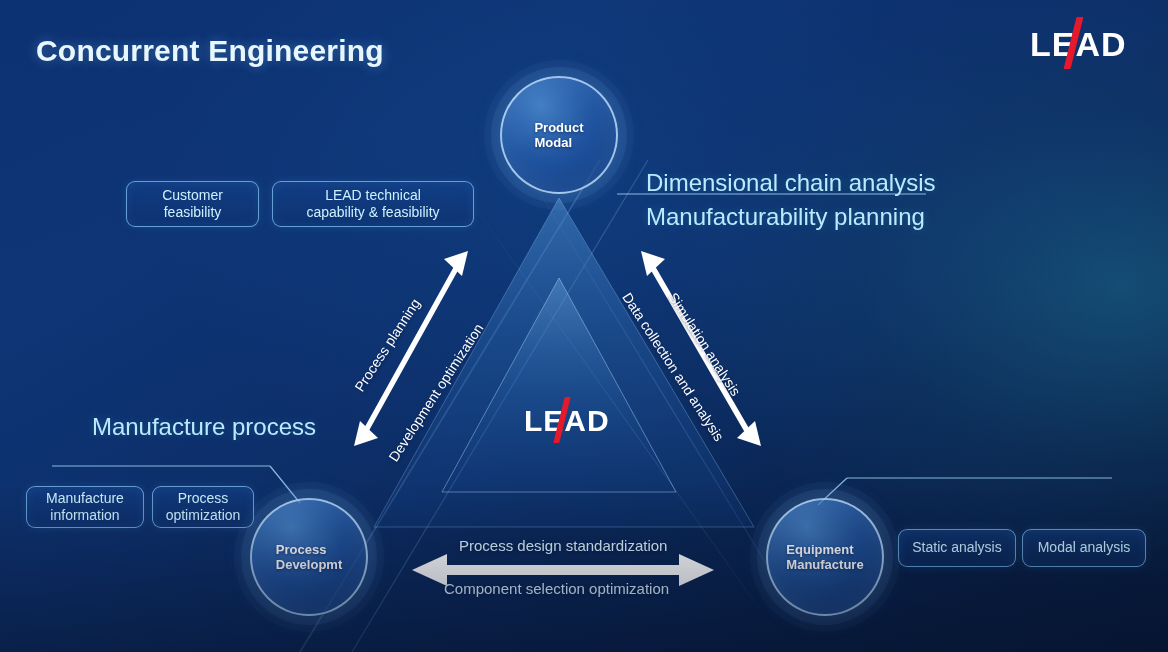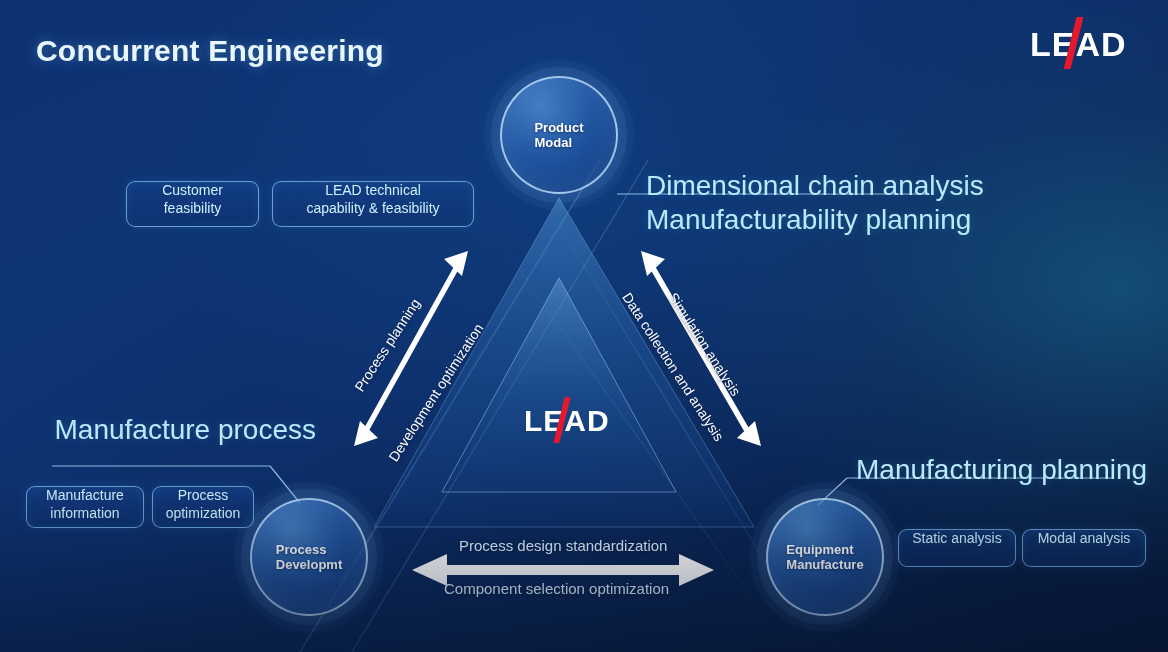--- a/index.html
+++ b/index.html
@@ -109,21 +109,21 @@
   }
   #node-product   { left: 500px; top: 76px;  width: 118px; height: 118px; }
   #node-process   { left: 250px; top: 498px; width: 118px; height: 118px; }
   #node-equipment { left: 766px; top: 498px; width: 118px; height: 118px; }
 
   
   .pill {
     position: absolute;
     box-sizing: border-box;
     display: flex;
-    align-items: flex-start;
+    align-items: center;
     justify-content: center;
     text-align: center;
     border: 1px solid rgba(130,195,245,0.75);
     border-radius: 9px;
     color: #cdf1ff;
     font-size: 14px;
     line-height: 1.25;
     background: linear-gradient(180deg, rgba(22,70,146,0.45) 0%, rgba(14,48,110,0.40) 100%);
     box-shadow: 0 0 10px rgba(90,170,240,0.14), inset 0 0 12px rgba(110,185,250,0.08);
   }
@@ -131,21 +131,21 @@
   #pill-leadtech   { left: 272px; top: 181px; width: 202px; height: 46px; }
   #pill-manufinfo  { left: 26px;  top: 486px; width: 118px; height: 42px; }
   #pill-procopt    { left: 152px; top: 486px; width: 102px; height: 42px; }
   #pill-static     { left: 898px; top: 529px; width: 118px; height: 38px; }
   #pill-modal      { left: 1022px;top: 529px; width: 124px; height: 38px; }
 
   
   .headline {
     position: absolute;
     color: #b7ecff;
-    font-size: 28px;
+    font-size: 24px;
     line-height: 1.45;
     white-space: nowrap;
     text-shadow: 0 0 10px rgba(120,205,255,0.22);
   }
   #head-dim   { left: 646px; top: 166px; }
   #head-manuf { left: 646px; top: 200px; }
   #head-left  { left: 48px;  top: 410px; width: 268px; text-align: right; white-space: normal; }
   #head-right { left: 856px; top: 450px; }
 
   
@@ -296,21 +296,20 @@
     <div>Modal analysis</div>
   </div>
 
   <div class="headline" id="head-dim">Dimensional chain analysis</div>
   <div class="headline" id="head-manuf">Manufacturability planning</div>
 
   <div class="headline" id="head-left">
     <div>Manufacture process</div>
   </div>
 
-  <div class="headline" id="head-right">Manufacturing planning</div>
 
   <div class="arrow-label" id="lbl-process-planning">Process planning</div>
   <div class="arrow-label" id="lbl-dev-opt">Development optimization</div>
   <div class="arrow-label" id="lbl-sim">Simulation analysis</div>
   <div class="arrow-label" id="lbl-data">Data collection and analysis</div>
   <div class="flat-label" id="lbl-std">Process design standardization</div>
   <div class="flat-label" id="lbl-comp">Component selection optimization</div>
 
 </div>
 

